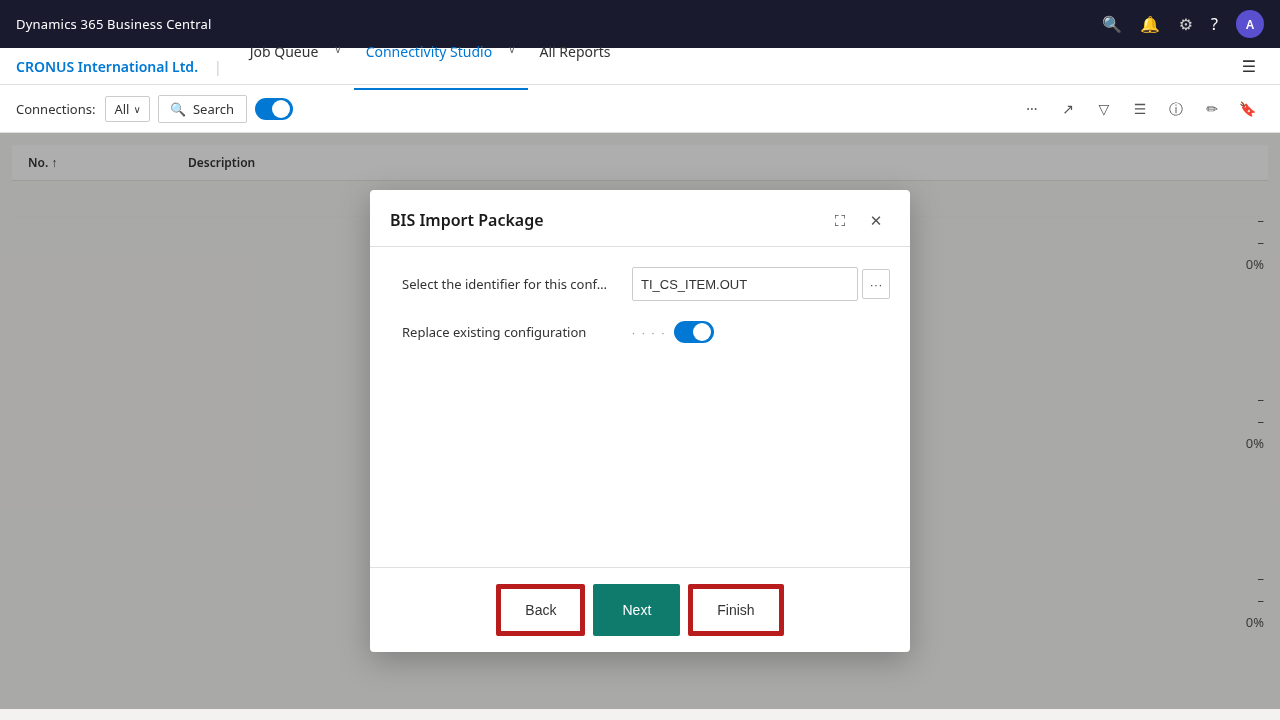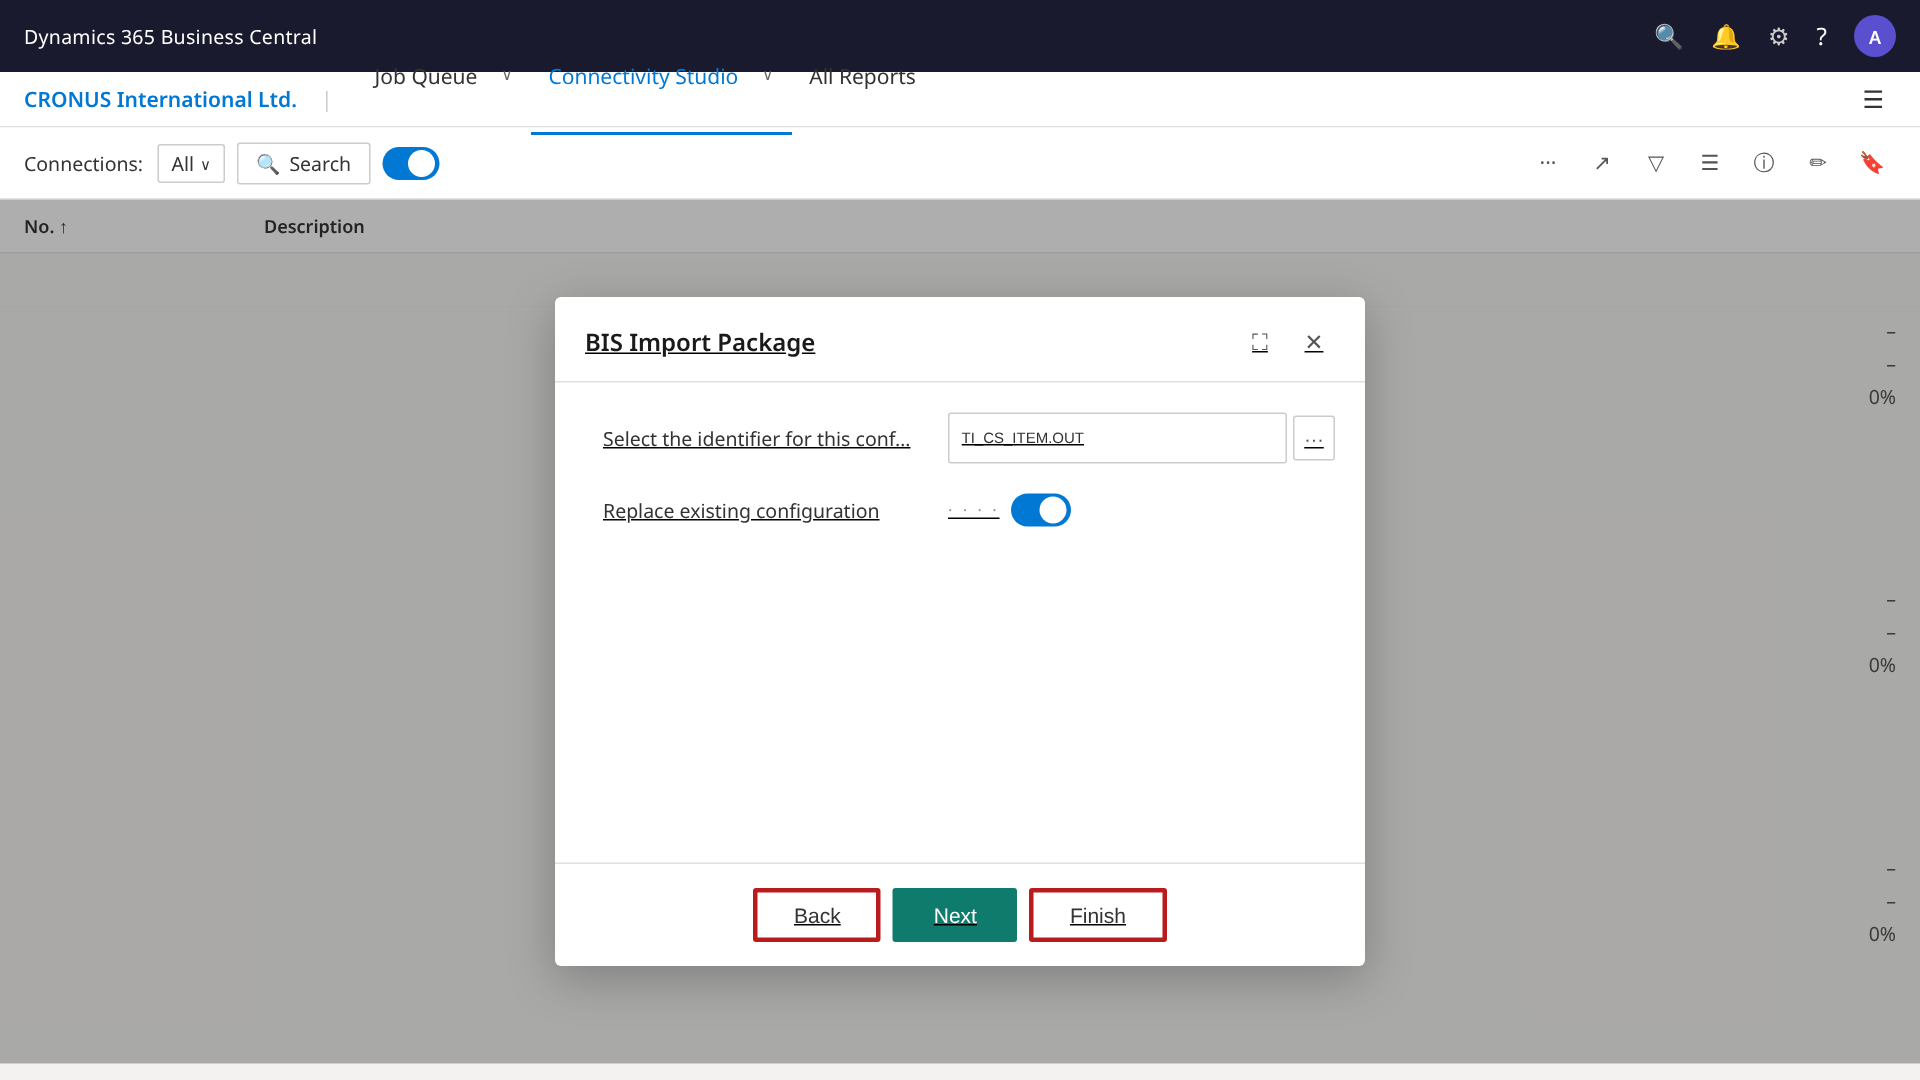--- a/index.html
+++ b/index.html
@@ -183,21 +183,21 @@
 
     
     .main-content {
       display: flex;
       height: calc(720px - 48px - 48px - 48px);
       background: #f3f2f1;
       position: relative;
     }
     .list-area {
       flex: 1;
-      padding: 0;
+      padding: 12px;
       overflow: hidden;
     }
     .list-header {
       background: #fafafa;
       border-bottom: 1px solid #e0e0e0;
       display: flex;
       align-items: center;
       height: 36px;
       padding: 0 16px;
     }
@@ -220,21 +220,20 @@
       position: absolute;
       top: 0;
       left: 0;
       right: 0;
       bottom: 0;
       background: rgba(0,0,0,0.3);
       display: flex;
       align-items: center;
       justify-content: center;
       z-index: 100;
-      text-decoration: underline;
     }
 
     
     .dialog {
       background: white;
       width: 540px;
       border-radius: 4px;
       box-shadow: 0 8px 32px rgba(0,0,0,0.25);
       display: flex;
       flex-direction: column;
@@ -288,21 +287,21 @@
     .dialog-field-value {
       flex: 1;
       display: flex;
       align-items: center;
       gap: 4px;
     }
     .field-input {
       border: 1px solid #ccc;
       border-radius: 2px;
       padding: 16px 8px;
-      font-size: 10px;
+      font-size: 13px;
       color: #333;
       flex: 1;
       outline: none;
       height: 30px;
     }
     .ellipsis-btn {
       width: 28px;
       height: 30px;
       border: 1px solid #ccc;
       border-radius: 2px;
@@ -350,25 +349,25 @@
       align-items: center;
       justify-content: center;
       gap: 8px;
       padding: 16px 20px;
     }
     .btn {
       padding: 6px 24px;
       font-size: 14px;
       border-radius: 2px;
       cursor: pointer;
-      border: 3px solid #b91c1c;
+      border: 5px solid #b91c1c;
       background: white;
       color: #333;
       min-width: 80px;
-      height: 36px;
+      height: 52px;
     }
     .btn-primary {
       background: #0f7b6c;
       color: white;
       border-color: #0f7b6c;
     }
 
     
     .stats-col {
       position: absolute;

